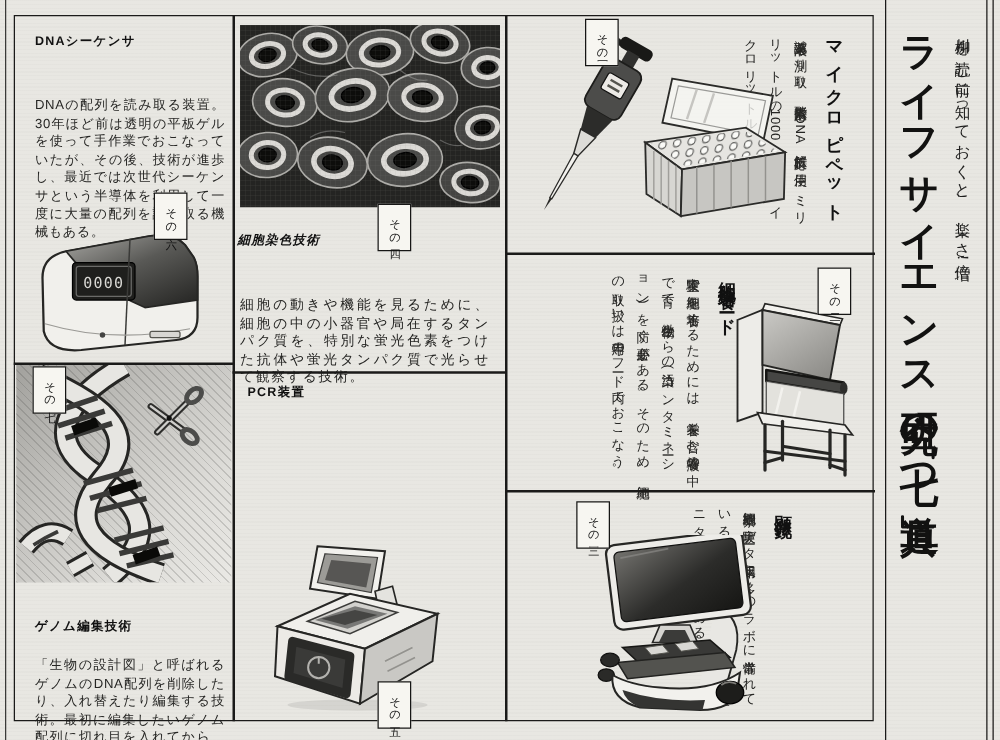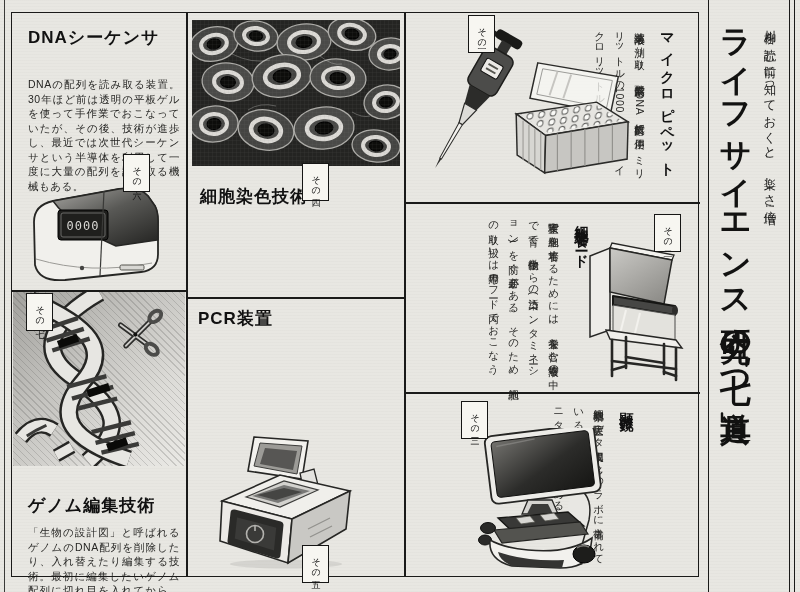--- a/index.html
+++ b/index.html
@@ -16,21 +16,21 @@
   .hline{position:absolute;height:1.6px;background:#1a1a19;}
   .thinline{position:absolute;width:1.1px;background:#3a3a38;}
   
   .panel{position:absolute;box-sizing:border-box;}
   .tag{position:absolute;width:25px;height:36px;background:#f7f6f1;border:1.5px solid #161615;
        display:flex;align-items:center;justify-content:center;z-index:5;}
   .tag span{writing-mode:vertical-rl;text-orientation:mixed;font-size:9px;letter-spacing:1.5px;color:#111;}
   .vflow{position:absolute;writing-mode:vertical-rl;text-orientation:mixed;}
   .vhead{font-size:14px;font-weight:bold;letter-spacing:2.5px;line-height:22px;margin-left:7px;color:#111;}
   .vbody{font-size:10.5px;letter-spacing:0.6px;line-height:20px;color:#262624;}
-  .hhead{position:absolute;font-size:17px;font-weight:bold;letter-spacing:1px;color:#111;white-space:nowrap;}
+  .hhead{position:absolute;font-size:10px;font-weight:bold;letter-spacing:1px;color:#111;white-space:nowrap;}
   .hbody{position:absolute;font-size:10.5px;line-height:14.5px;letter-spacing:0.5px;color:#262624;text-align:justify;margin-top:29px;}
   .hbody.mid{font-size:11px;letter-spacing:1.4px;}
   
   .masthead-title{position:absolute;left:714px;top:7px;height:578px;writing-mode:vertical-rl;text-orientation:mixed;
     font-family:"Liberation Serif","DejaVu Serif",serif;font-weight:600;font-size:31px;letter-spacing:2px;color:#121211;}
   .masthead-sub{position:absolute;left:761px;top:20px;height:300px;writing-mode:vertical-rl;text-orientation:mixed;
     font-family:"Liberation Serif","DejaVu Serif",serif;font-size:12.5px;letter-spacing:1.5px;color:#1e1e1d;}
   
   .illus{position:absolute;}
   .helix-bg{position:absolute;left:1.6px;top:1.6px;width:172px;height:174px;overflow:hidden;
@@ -232,21 +232,22 @@
             <ellipse cx="184" cy="126" rx="13" ry="9" fill="none" stroke="#eceae6" stroke-width="4" opacity="0.9"></ellipse>
             <ellipse cx="184" cy="126" rx="7" ry="5" fill="#0d0d0b" stroke="#000"></ellipse>
           </g>
       </g>
       <path d="M40 34 Q60 44 78 40 M128 36 Q140 46 150 44 M56 90 Q68 82 84 86 M160 92 Q170 98 178 96" stroke="#d8d7d3" stroke-width="1" opacity="0.32" fill="none"></path>
       <rect width="208" height="146" fill="url(#cellgrid)" opacity="0.33"></rect>
     </svg>
     <div class="tag" style="left:116px;top:151px;">
         <span>その四</span>
       </div>
-    <div class="hhead" style="left:14px;top:173px;">細胞染色技術</div>
+    <div class="hhead" style="left:4px;top:173px;font-style:italic;">細胞染色技術</div>
+    <div class="hbody mid" style="left:6px;top:196px;width:200px;">細胞の動きや機能を見るために、細胞の中の小器官や局在するタンパク質を、特別な蛍光色素をつけた抗体や蛍光タンパク質で光らせて観察する技術。</div>
   </div>
 
   <div class="panel" style="left:186px;top:297px;width:228px;height:281px;">
     <div class="hhead" style="left:12px;top:10px;">PCR装置</div>
     <svg class="illus" style="left:28px;top:136px;" width="158" height="138" viewBox="0 0 158 138">
       <ellipse cx="72" cy="131" rx="56" ry="4.5" fill="#000000" opacity="0.08"></ellipse>
       <polygon points="40,4 94,8 88,46 34,38" fill="#f2f1ed" stroke="#262624" stroke-width="1.6"></polygon>
       <polygon points="46,10 88,13 83,41 40,33" fill="#9c9b97" stroke="#3c3c3a" stroke-width="1"></polygon>
       <polygon points="51,15 83,18 79,37 46,31" fill="#575654"></polygon>
       <polygon points="86,40 100,36 105,56 90,60" fill="#e4e3df" stroke="#262624" stroke-width="1.3"></polygon>

